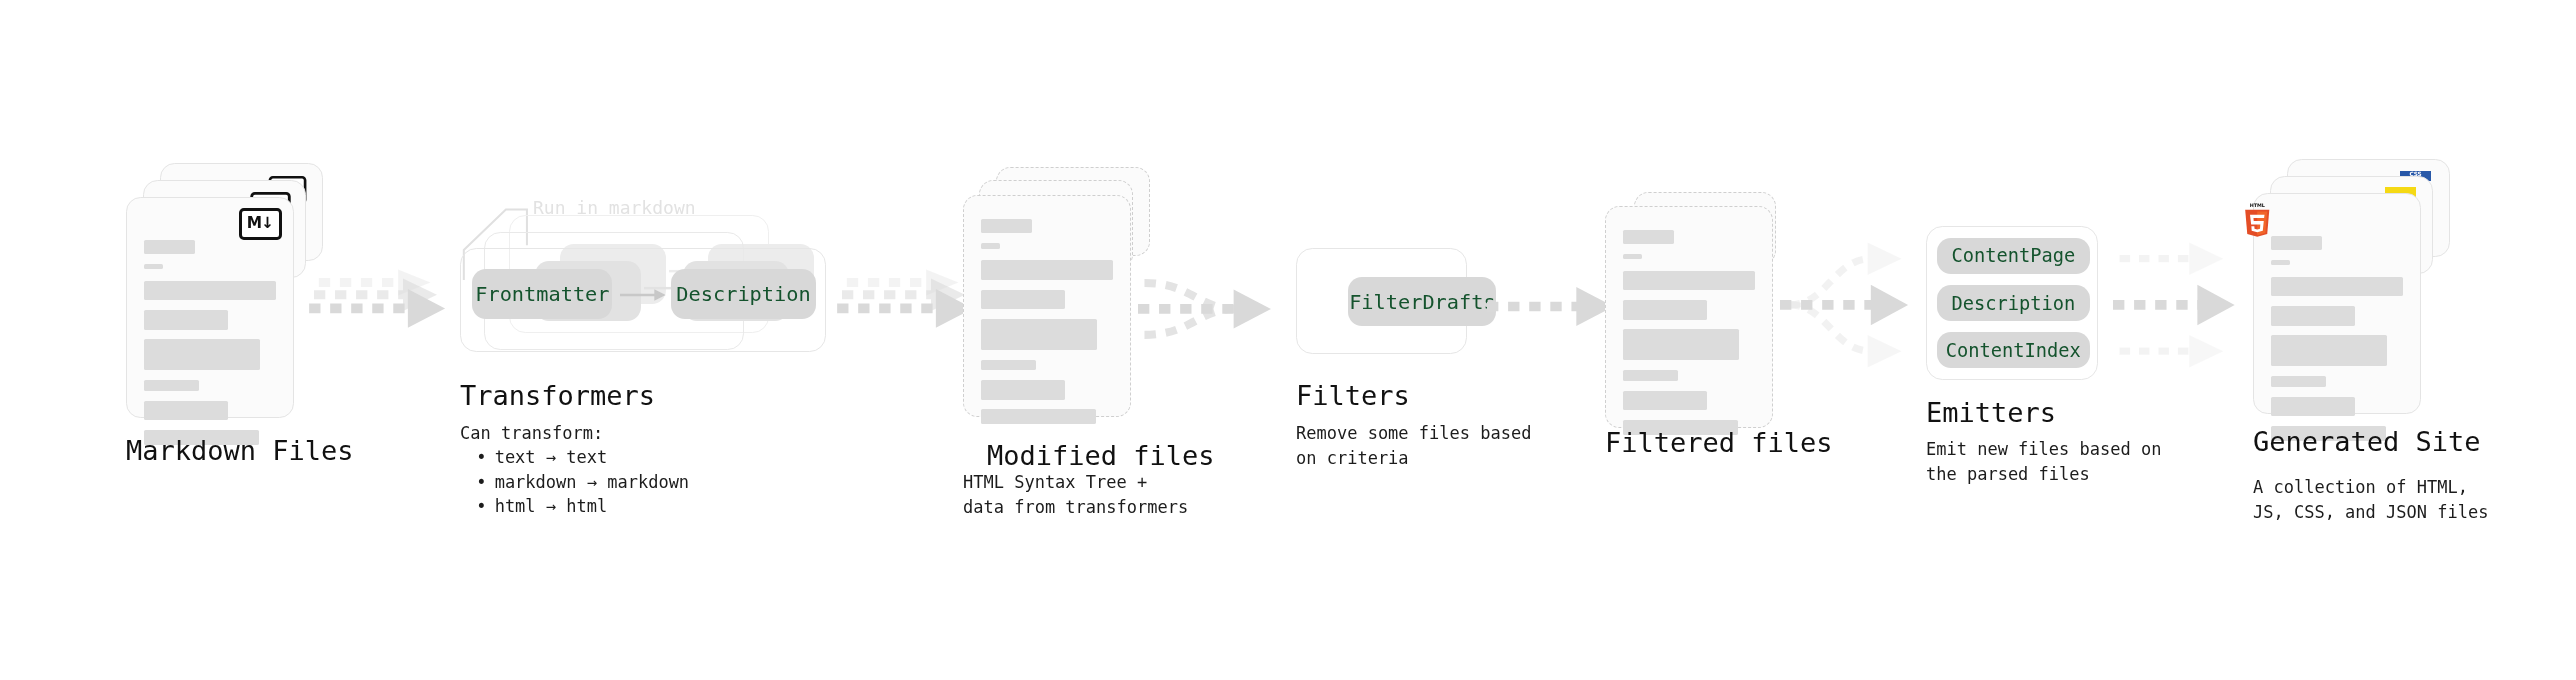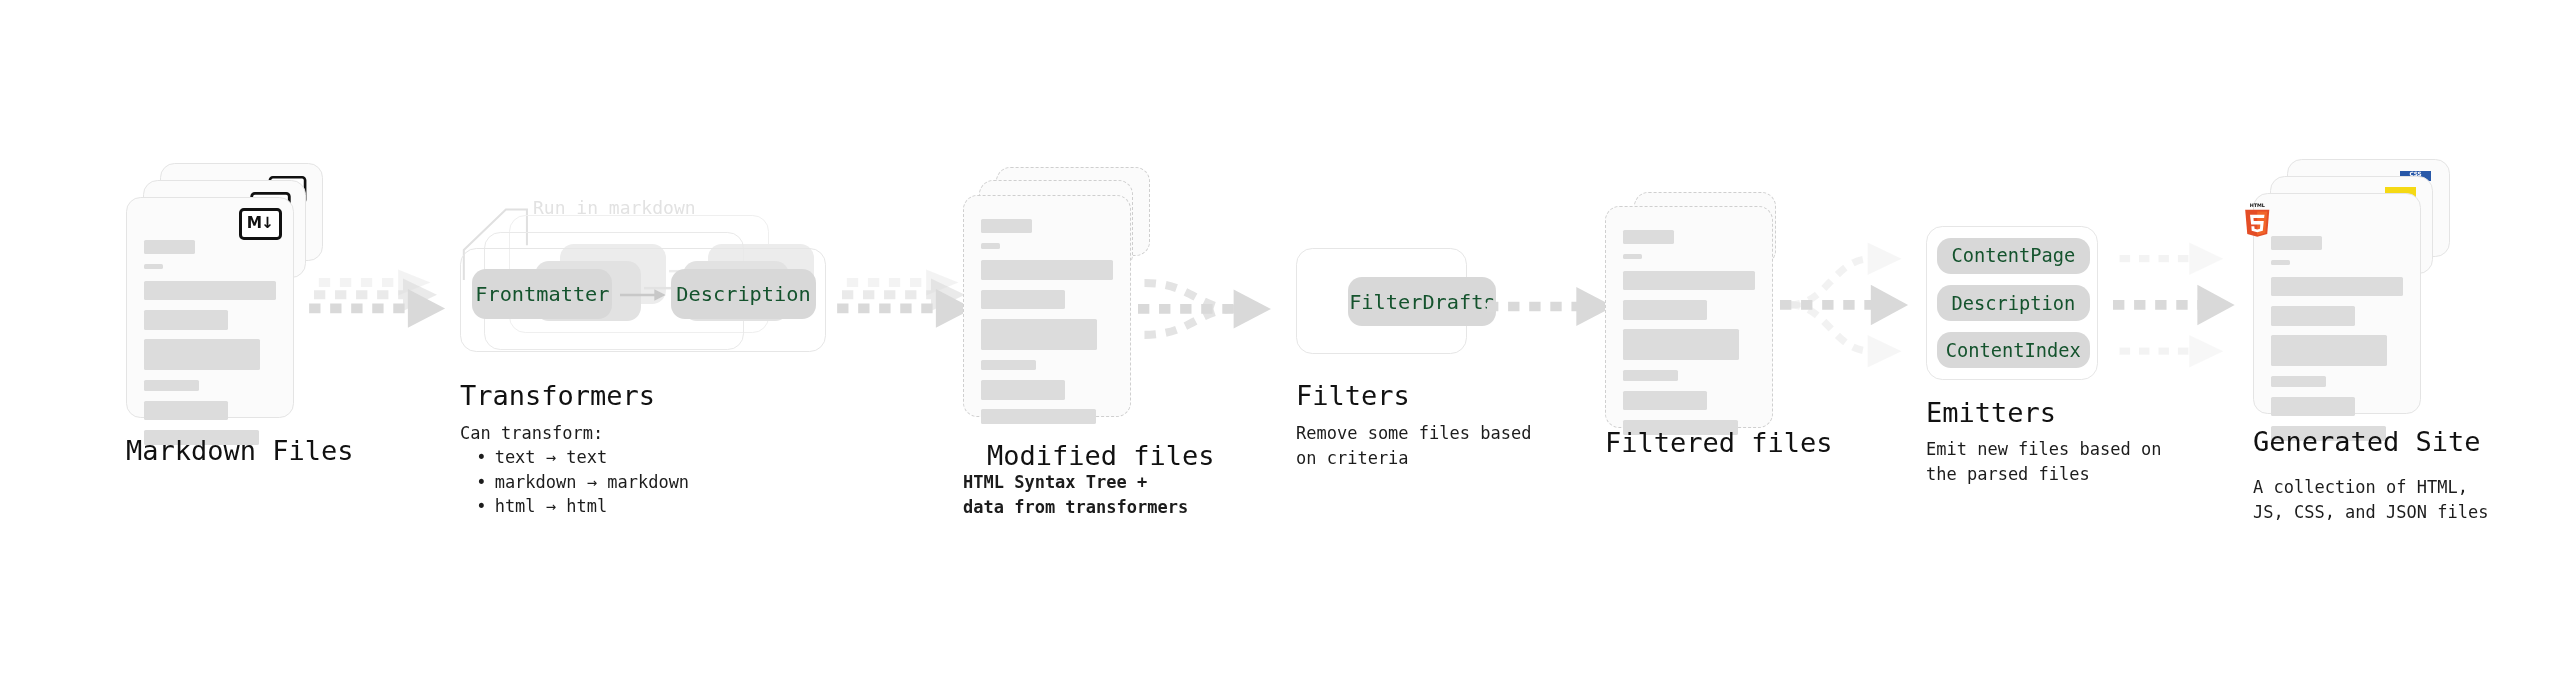--- a/index.html
+++ b/index.html
@@ -277,21 +277,21 @@
           <div class="bar" style="width:88%; height:31px;"></div>
           <div class="bar" style="width:42%; height:10.6px;"></div>
           <div class="bar" style="width:64%; height:19.5px;"></div>
           <div class="bar" style="width:87%; height:14.6px;"></div>
         </div>
       </div>
     </div>
   </div>
 
   <div class="title" style="left:963px; top:440px;margin-left:24px;">Modified files</div>
-  <div class="subtitle" style="left:963px; top:470px;font-weight:bold;">HTML Syntax Tree +
+  <div class="subtitle" style="left:963px; top:470px;">HTML Syntax Tree +
 data from transformers</div>
 
   <svg class="node" style="left:1138px; top:260px;" width="154" height="106" viewBox="0 0 190 130">
     <path d="M8,28 C66,28 74,60 120,60" fill="none" stroke="#e3e3e3" stroke-width="10" stroke-dasharray="14 12"></path>
     <path d="M8,92 C66,92 74,60 120,60" fill="none" stroke="#e3e3e3" stroke-width="10" stroke-dasharray="14 12"></path>
     <line x1="0" y1="60" x2="126" y2="60" stroke="#d9d9d9" stroke-width="12" stroke-dasharray="14 12"></line>
     <polygon points="118,36 164,60 118,84" fill="#d9d9d9"></polygon>
   </svg>
 
   <div class="node" style="left:1296px; top:248px;">

